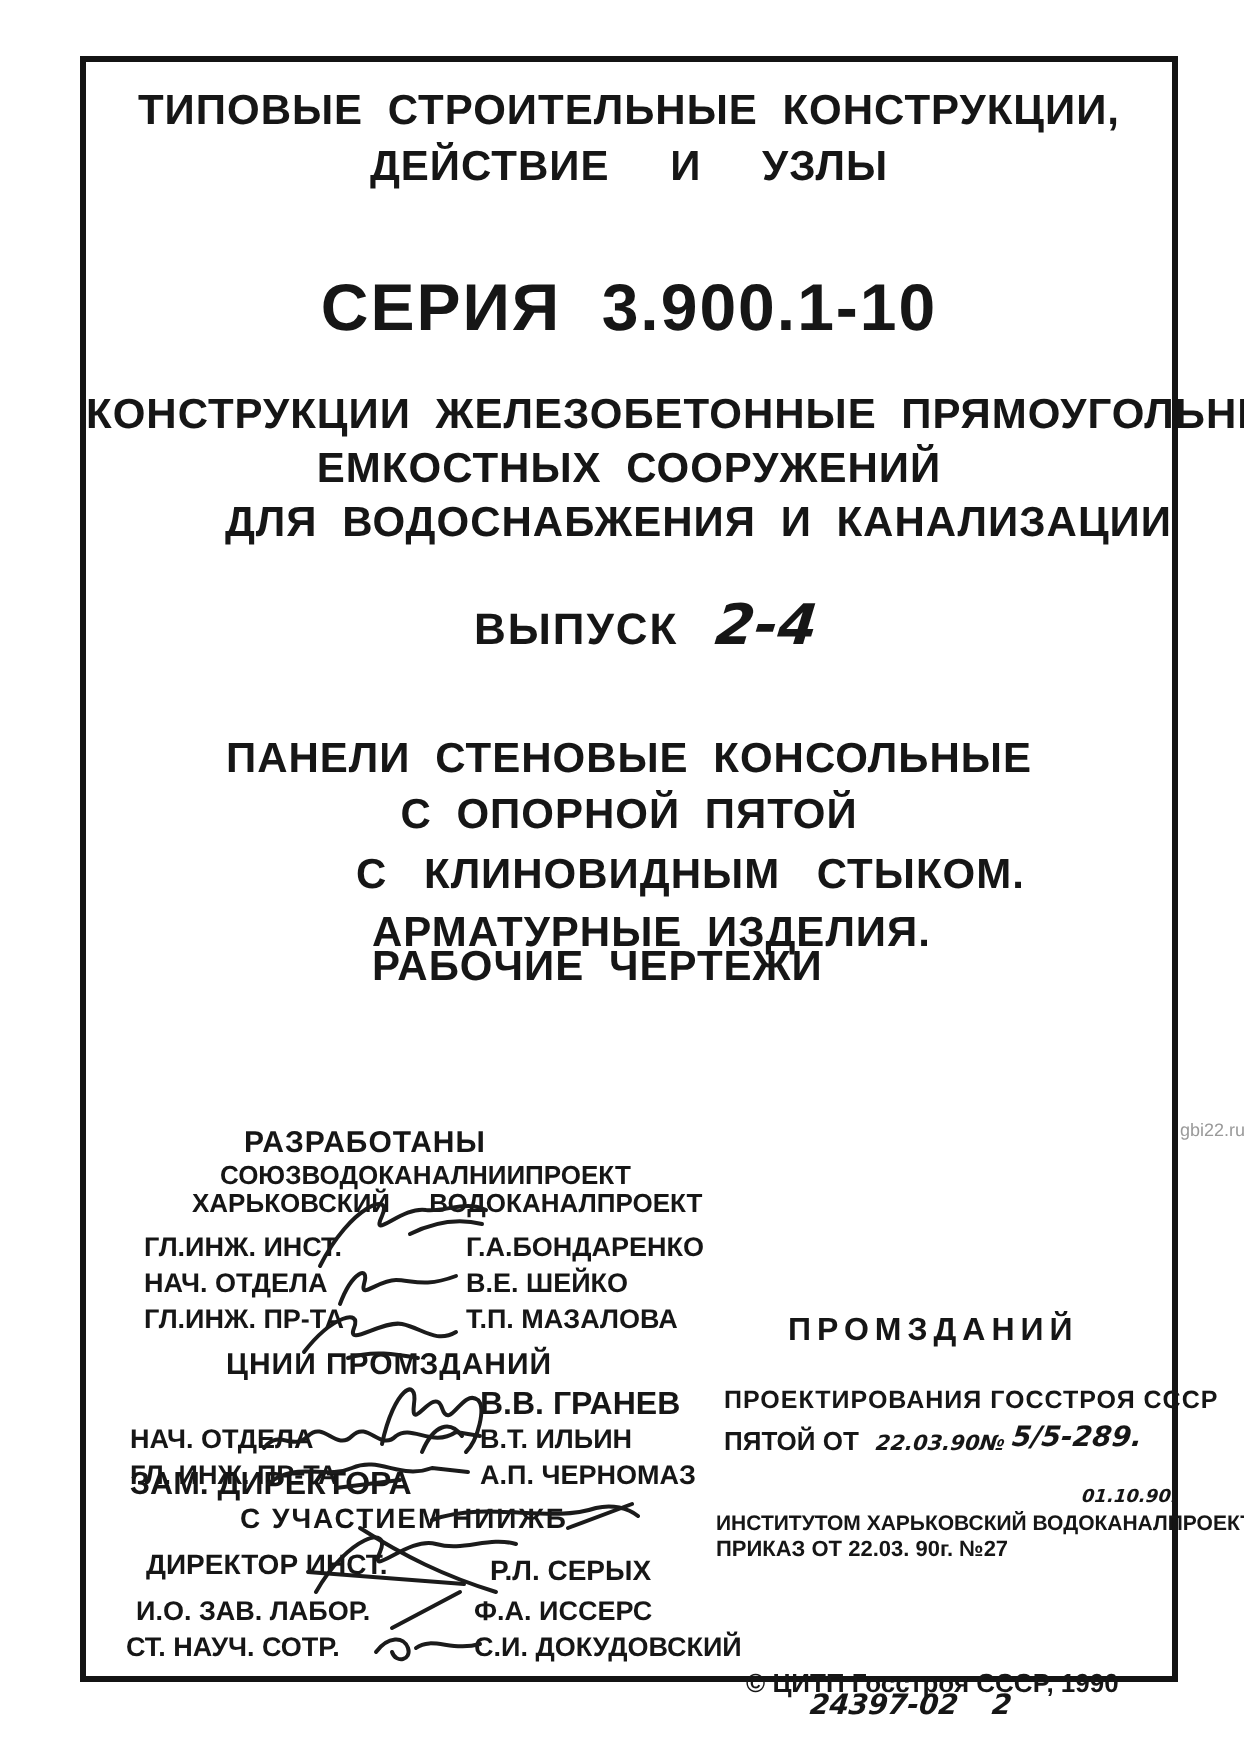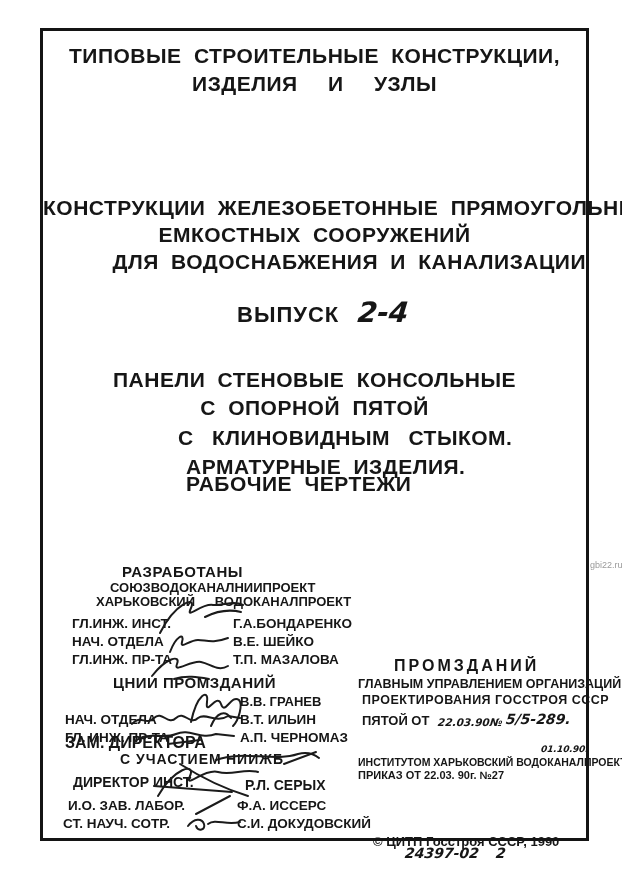--- a/index.html
+++ b/index.html
@@ -21,21 +21,22 @@
   .wm { position:absolute; font-weight:normal; color:#9a9a9a; font-size:9px; letter-spacing:0; }
 </style>
 </head>
 <body>
 
 <div class="page">
 
   <div class="frame"></div>
 
   <div class="t center hd" style="top:44px; font-size:21px;">ТИПОВЫЕ СТРОИТЕЛЬНЫЕ КОНСТРУКЦИИ,</div>
-  <div class="t center hd" style="top:72px; font-size:21px; word-spacing:24px;">ИЗДЕЛИЯ И УЗЛЫ</div>
+  <div class="t center hd" style="top:72px; font-size:21px; word-spacing:24px;">ДЕЙСТВИЕ И УЗЛЫ</div>
+  <div class="t center" style="top:135px; font-size:33px; letter-spacing:1px; word-spacing:10px;">СЕРИЯ 3.900.1-10</div>
 
   <div class="t center hd" style="top:196px; font-size:21px;">КОНСТРУКЦИИ ЖЕЛЕЗОБЕТОННЫЕ ПРЯМОУГОЛЬНЫХ</div>
   <div class="t center hd" style="top:223px; font-size:21px;">ЕМКОСТНЫХ СООРУЖЕНИЙ</div>
   <div class="t center hd" style="top:250px; font-size:21px;text-align:right;">ДЛЯ ВОДОСНАБЖЕНИЯ И КАНАЛИЗАЦИИ</div>
 
   <div class="t" style="top:302px; left:237px; font-size:22px; letter-spacing:1px;">ВЫПУСК</div>
   <div class="t hand" style="top:296px; left:358px; font-size:28px;">2-4</div>
 
   <div class="t center hd" style="top:368px; font-size:21px;">ПАНЕЛИ СТЕНОВЫЕ КОНСОЛЬНЫЕ</div>
   <div class="t center hd" style="top:396px; font-size:21px;">С ОПОРНОЙ ПЯТОЙ</div>
@@ -50,21 +51,21 @@
   <div class="t" style="top:616px; left:72px; font-size:13.5px;">ГЛ.ИНЖ. ИНСТ.</div>
   <div class="t" style="top:616px; left:233px; font-size:13.5px;">Г.А.БОНДАРЕНКО</div>
   <div class="t" style="top:634px; left:72px; font-size:13.5px;">НАЧ. ОТДЕЛА</div>
   <div class="t" style="top:634px; left:233px; font-size:13.5px;">В.Е. ШЕЙКО</div>
   <div class="t" style="top:652px; left:72px; font-size:13.5px;">ГЛ.ИНЖ. ПР-ТА</div>
   <div class="t" style="top:652px; left:233px; font-size:13.5px;">Т.П. МАЗАЛОВА</div>
 
   <div class="t" style="top:674px; left:113px; font-size:15px; letter-spacing:0.5px;">ЦНИИ ПРОМЗДАНИЙ</div>
 
   <div class="t" style="top:734px; left:65px; font-size:16px;">ЗАМ. ДИРЕКТОРА</div>
-  <div class="t" style="top:694px; left:240px; font-size:13px;">В.В. ГРАНЕВ</div>
+  <div class="t" style="top:694px; left:240px; font-size:16px;">В.В. ГРАНЕВ</div>
   <div class="t" style="top:712px; left:65px; font-size:13.5px;">НАЧ. ОТДЕЛА</div>
   <div class="t" style="top:712px; left:240px; font-size:13.5px;">В.Т. ИЛЬИН</div>
   <div class="t" style="top:730px; left:65px; font-size:13.5px;">ГЛ. ИНЖ. ПР-ТА</div>
   <div class="t" style="top:730px; left:240px; font-size:13.5px;">А.П. ЧЕРНОМАЗ</div>
 
   <div class="t" style="top:751px; left:120px; font-size:14px; letter-spacing:1px;">С УЧАСТИЕМ</div>
   <div class="t" style="top:751px; left:226px; font-size:14px; letter-spacing:1px;">НИИЖБ</div>
 
   <div class="t" style="top:774px; left:73px; font-size:14px;">ДИРЕКТОР ИНСТ.</div>
   <div class="t" style="top:777px; left:245px; font-size:14px;">Р.Л. СЕРЫХ</div>
@@ -106,21 +107,20 @@
   </svg>
   <svg class="sig" style="left:190px; top:792px;" width="46" height="26">
     <path d="M6 22 L40 4"></path>
   </svg>
   <svg class="sig" style="left:182px; top:812px;" width="62" height="22">
     <path d="M6 14 C 12 6, 20 6, 22 12 C 24 18, 16 20, 14 14"></path>
     <path d="M26 12 C 34 6, 44 14, 58 10"></path>
   </svg>
 
   <div class="t" style="top:657px; left:394px; font-size:16px; letter-spacing:3px;">ПРОМЗДАНИЙ</div>
-  <div class="t" style="top:677px; left:358px; font-size:12.5px;">ГЛАВНЫМ УПРАВЛЕНИЕМ ОРГАНИЗАЦИЙ</div>
   <div class="t" style="top:693px; left:362px; font-size:12.5px; letter-spacing:0.5px;">ПРОЕКТИРОВАНИЯ ГОССТРОЯ СССР</div>
 
   <div class="t" style="top:713px; left:362px; font-size:13px;">ПЯТОЙ ОТ</div>
   <div class="t hand" style="top:716px; left:438px; font-size:10.5px;">22.03.90№</div>
   <div class="t hand" style="top:711px; left:506px; font-size:14px;">5/5-289.</div>
 
   <div class="t hand" style="top:744px; left:541px; font-size:9px;">01.10.90.</div>
   <div class="t" style="top:756px; left:358px; font-size:10.5px;">ИНСТИТУТОМ ХАРЬКОВСКИЙ ВОДОКАНАЛПРОЕКТ</div>
   <div class="t" style="top:769px; left:358px; font-size:11px;">ПРИКАЗ ОТ 22.03. 90г. №27</div>
 

